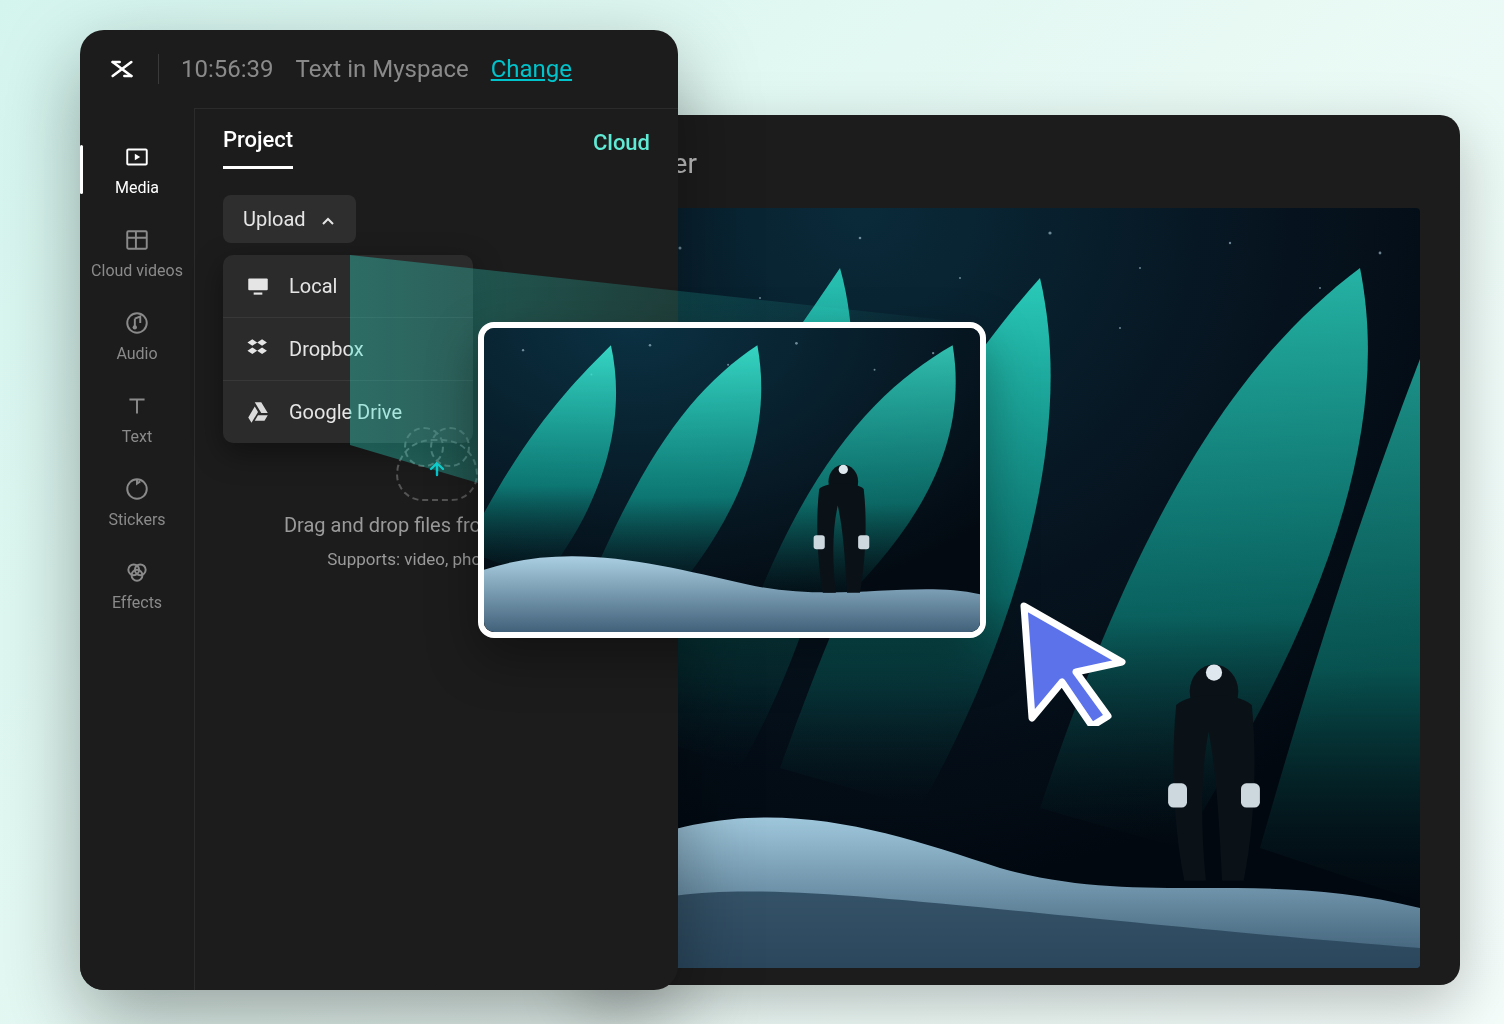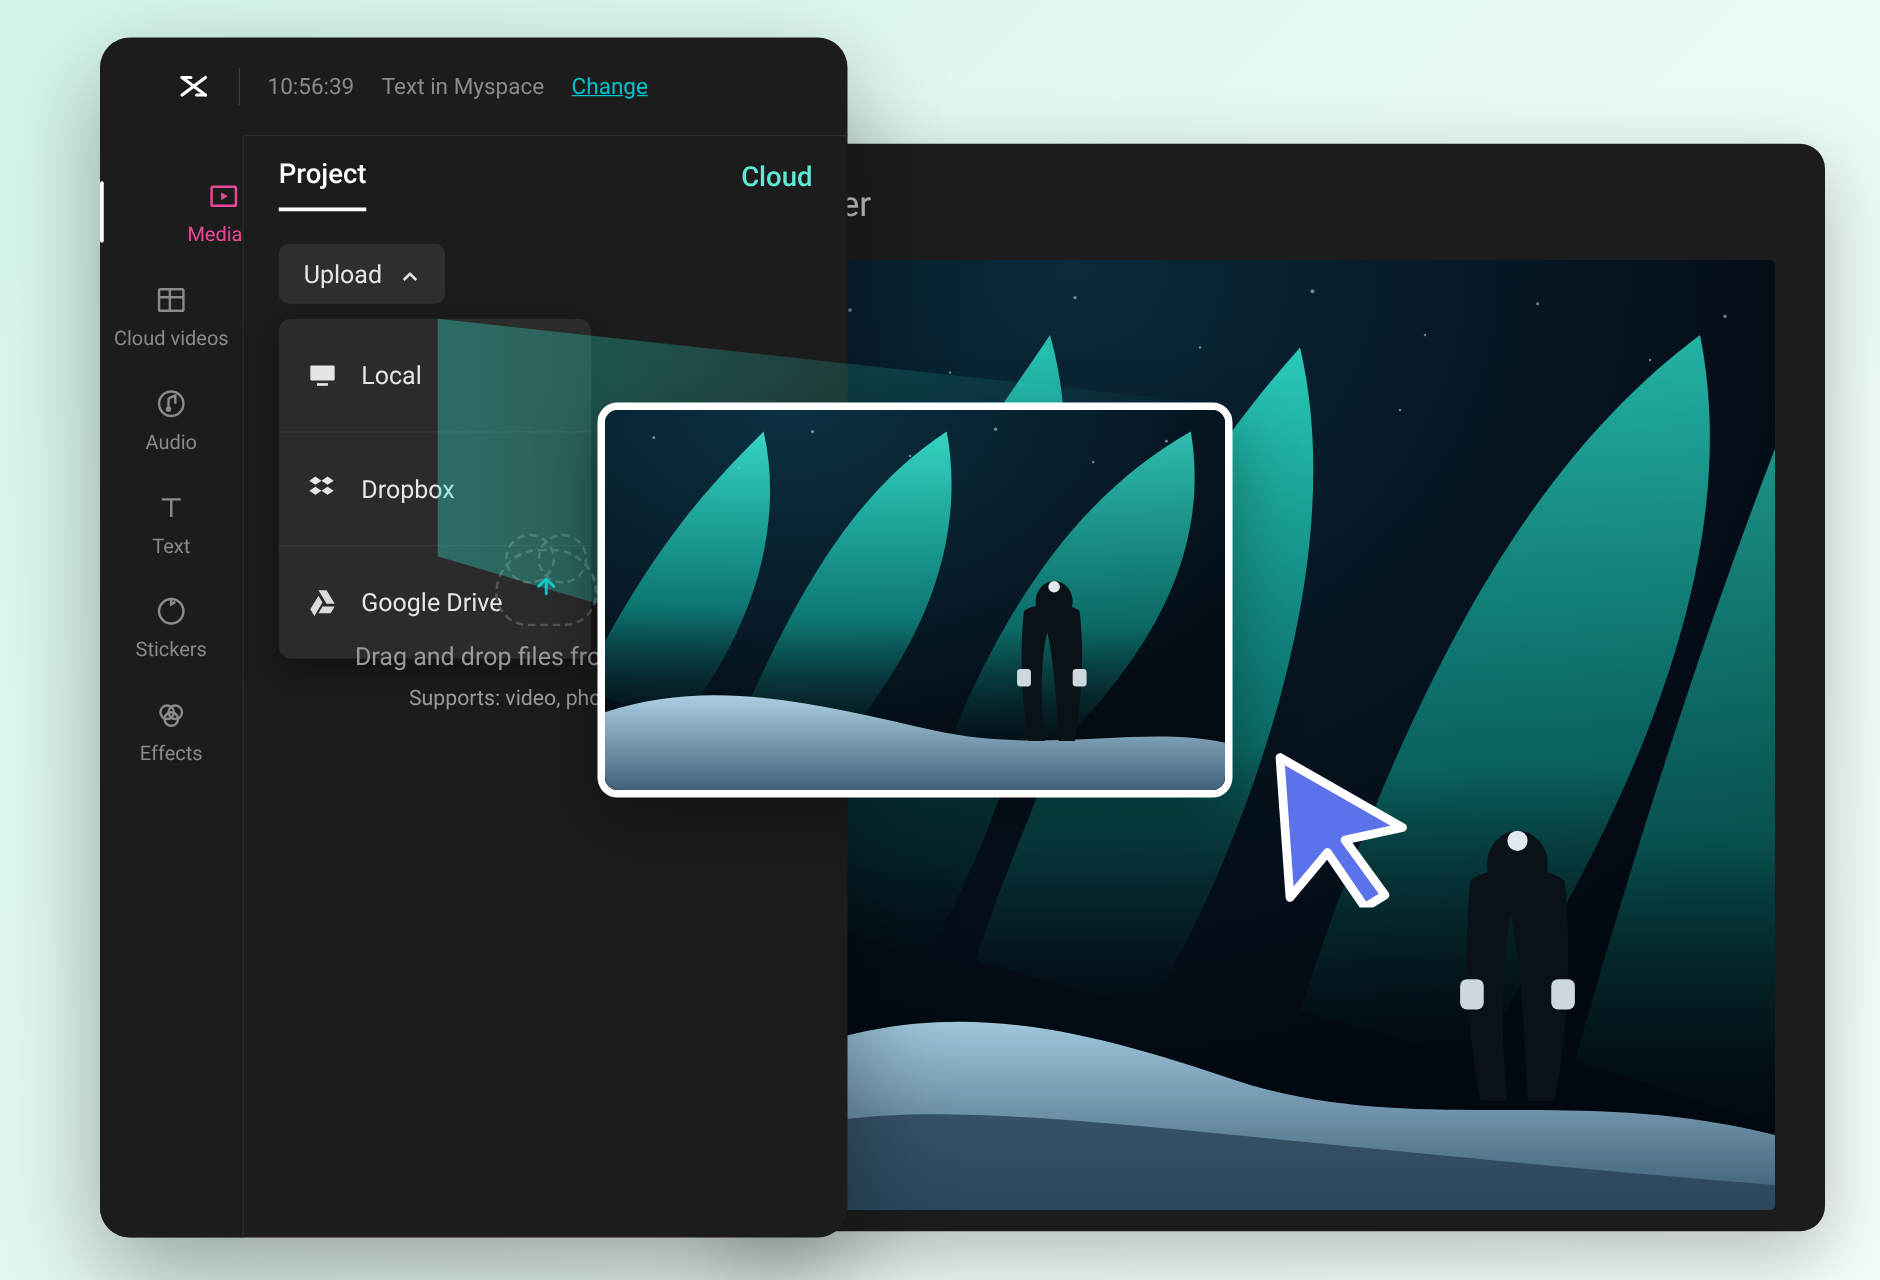--- a/index.html
+++ b/index.html
@@ -52,22 +52,21 @@
     flex-direction: column;
     overflow: hidden;
   }
   .titlebar {
     height: 78px;
     display: flex;
     align-items: center;
     padding: 0 28px;
     gap: 22px;
     color: #8a8a8a;
-    font-size: 18px;
-    margin-left: 33px;
+    font-size: 24px;
   }
   .app-logo {
     width: 28px; height: 28px;
     display:flex;align-items:center;justify-content:center;
   }
   .app-logo svg { width:28px; height:28px; }
   .titlebar .vdiv { width:1px; height:30px; background:#3a3a3a; }
   .titlebar .saved { color:#8a8a8a; }
   .titlebar .change { color:#00c4cc; text-decoration: underline; cursor:pointer; }
 
@@ -85,21 +84,21 @@
     display:flex;
     flex-direction:column;
     align-items:center;
     gap:6px;
     padding: 14px 0;
     color:#8a8a8a;
     font-size:16px;
     cursor:pointer;
     position:relative;
   }
-  .sidebar-item.active { color:#ec4899;align-items:flex-end; }
+  .sidebar-item.active { color:#ffffff; }
   .sidebar-item.active::before {
     content:"";
     position:absolute;
     left:0; top:20%; bottom:20%;
     width:3px; background:#fff; border-radius:2px;
   }
   .sidebar-item .icon { width:30px; height:30px; display:flex;align-items:center;justify-content:center; }
   .sidebar-item svg { width:26px; height:26px; }
 
   .main-pane {
@@ -128,21 +127,21 @@
   .upload-menu {
     margin-top:12px;
     width: 250px;
     background:#2b2b2b;
     border-radius:10px;
     overflow:hidden;
     box-shadow: 0 10px 30px rgba(0,0,0,.4);
   }
   .upload-menu .item {
     display:flex; align-items:center; gap:18px;
-    padding:32px 22px; color:#e5e5e5; font-size:20px;
+    padding:18px 22px; color:#e5e5e5; font-size:20px;
     cursor:pointer;
   }
   .upload-menu .item + .item { border-top:1px solid #383838; }
   .upload-menu .item .mi { width:26px; height:26px; display:flex;align-items:center;justify-content:center; }
 
   .dropzone {
     position:absolute;
     left:0; right:0;
     top: 330px;
     display:flex; flex-direction:column; align-items:center;

